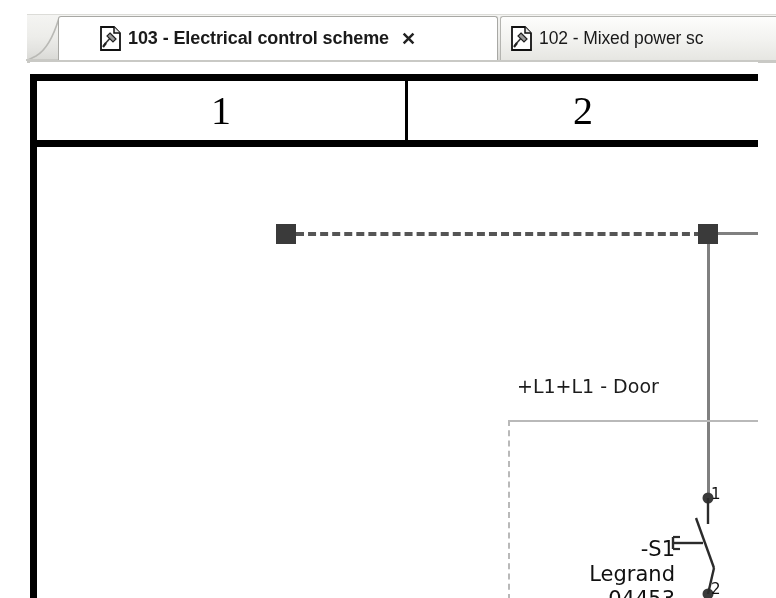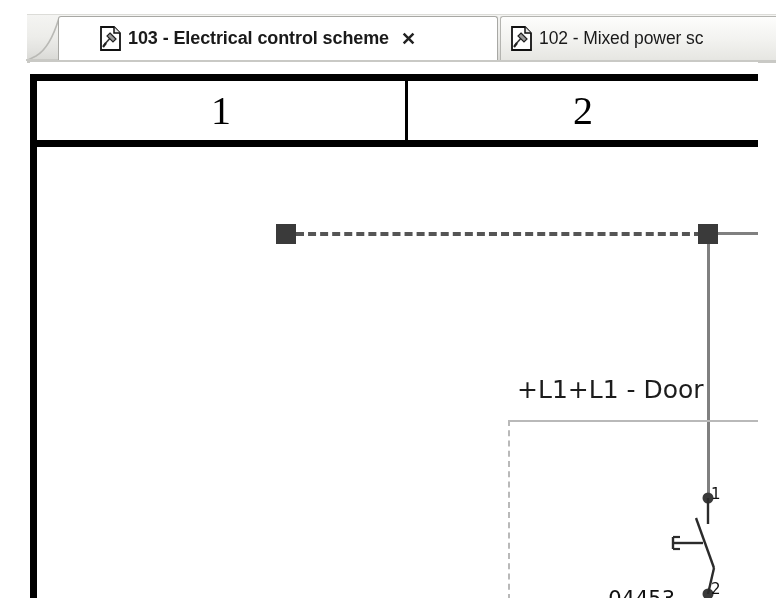--- a/index.html
+++ b/index.html
@@ -167,21 +167,21 @@
   }
   .solid-wire-v {
     position: absolute;
     width: 3px;
     background: #808080;
   }
 
   .enclosure-label {
     position: absolute;
     font-family: "DejaVu Sans", sans-serif;
-    font-size: 25px;
+    font-size: 19px;
     color: #1c1c1c;
     white-space: nowrap;
   }
   .enclosure-box {
     position: absolute;
     border-left: 2px dashed #b9b9b9;
     border-top: 2px solid #b9b9b9;
   }
 
   .dev-label {
@@ -274,15 +274,17 @@
 
     <line x1="3" y1="61" x2="33" y2="61" stroke="#2b2b2b" stroke-width="2.4"></line>
     <path d="M3 55 L3 67" stroke="#2b2b2b" stroke-width="2.4"></path>
     <path d="M3 55 L10 55" stroke="#2b2b2b" stroke-width="2.2"></path>
     <path d="M3 67 L10 67" stroke="#2b2b2b" stroke-width="2.2"></path>
   </svg>
 
   <div class="term-num" style="left:681px; top:423px;">1</div>
   <div class="term-num" style="left:681px; top:518px;">2</div>
 
+  <div class="dev-label" style="left:495px; top:475px; width:150px;">-S1</div>
+  <div class="dev-label" style="left:495px; top:500px; width:150px;">Legrand</div>
   <div class="dev-label" style="left:495px; top:525px; width:150px;">04453</div>
 
 </div>
 
 </body></html>

